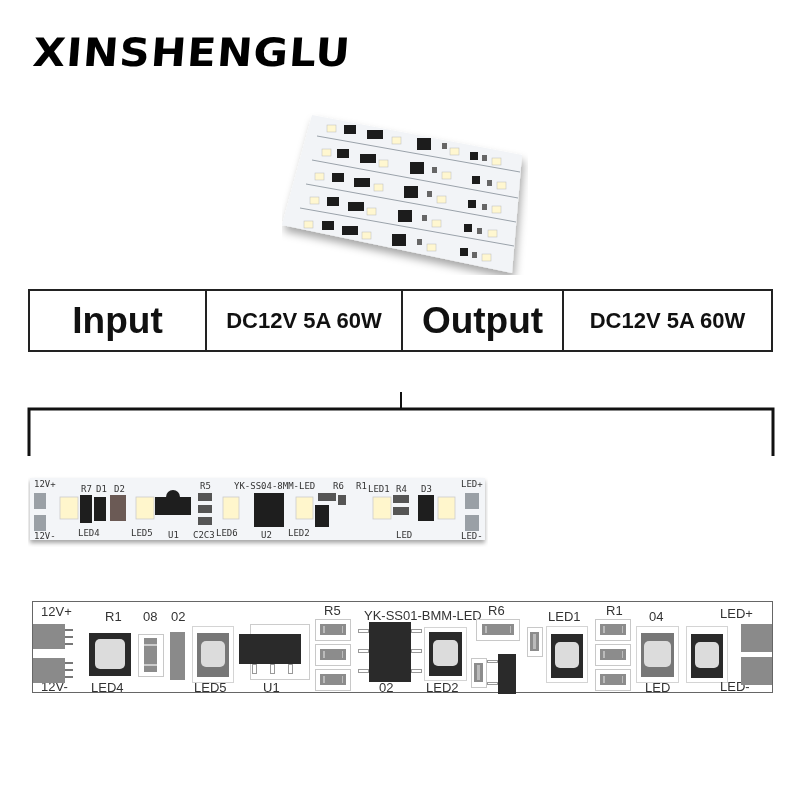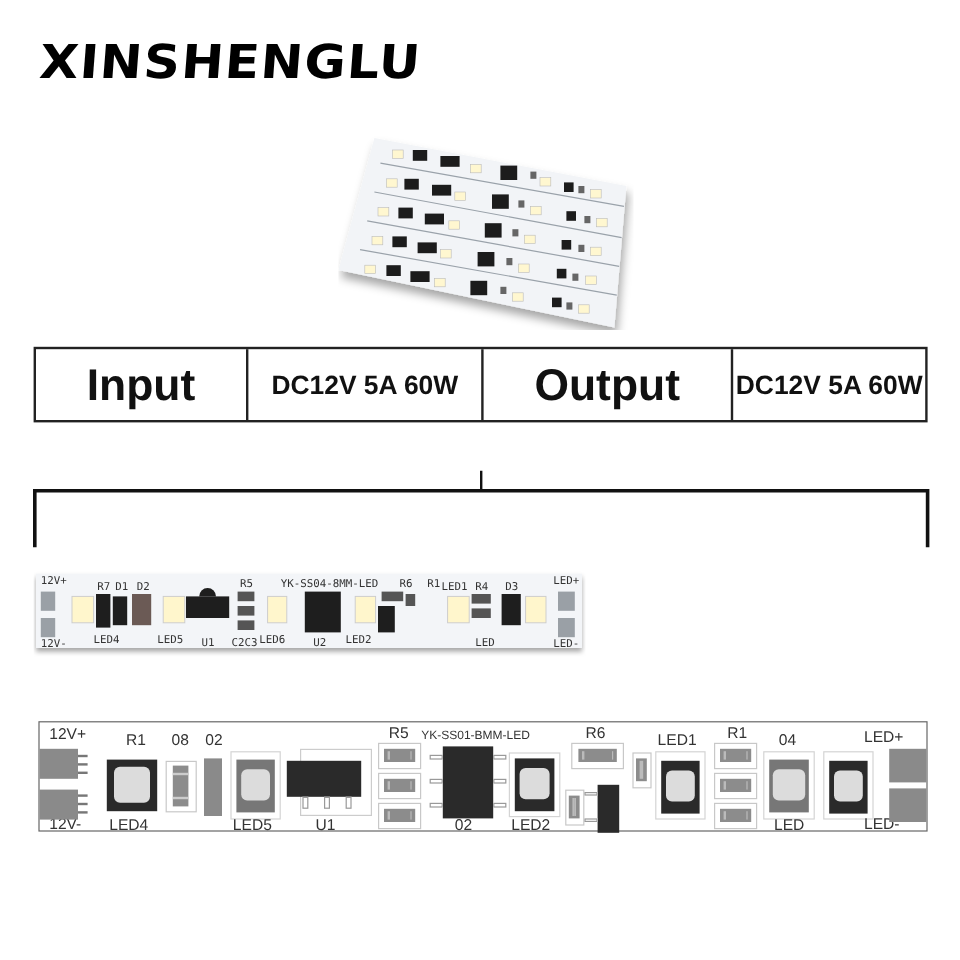--- a/index.html
+++ b/index.html
@@ -31,21 +31,21 @@
 
   
   .bracket { position: absolute; left: 27px; top: 392px; width: 748px; height: 66px; }
 
   
   .strip-photo { position: absolute; left: 28px; top: 475px; width: 460px; height: 72px; }
 
   
   .schem { position: absolute; left: 32px; top: 601px; width: 741px; height: 92px; border: 1.5px solid #666; background: #fff; }
   .schem .lbl { position: absolute; font-size: 13px; color: #333; line-height: 1; }
-  .schem .lbl.small { font-size: 10px; }
+  .schem .lbl.small { font-size: 13px; margin-left: 13px; }
   .pad { position: absolute; background: #8a8a8a; }
   .tick { position: absolute; height: 1.5px; width: 8px; background: #777; }
   .led-outer { position: absolute; background: #2a2a2a; }
   .led-outer.grey { background: #777; }
   .led-frame { position: absolute; border: 1.5px solid #d4d4d4; }
   .led-inner { position: absolute; background: #dcdcdc; border-radius: 5px; }
   .res-frame { position: absolute; border: 1.5px solid #c8c8c8; }
   .res-body { position: absolute; background: #8c8c8c; }
   .res-body::before, .res-body::after { content: ""; position: absolute; top: 2px; bottom: 2px; width: 1.5px; background: #bbb; }
   .res-body::before { left: 3px; } .res-body::after { right: 3px; }
@@ -126,21 +126,21 @@
     <rect x="140" y="105" width="5" height="6"></rect>
       <rect x="195" y="118" width="5" height="6"></rect>
     <rect x="135" y="129" width="5" height="6"></rect>
       <rect x="190" y="142" width="5" height="6"></rect>
   </g>
 </svg>
 
 <div class="spec-table">
   <div class="spec-cell spec-label" style="width:177px">Input</div>
   <div class="spec-cell spec-value" style="width:196px">DC12V 5A 60W</div>
-  <div class="spec-cell spec-label" style="width:208px">Output</div>
+  <div class="spec-cell spec-label" style="width:161px">Output</div>
   <div class="spec-cell spec-value" style="flex:1">DC12V 5A 60W</div>
 </div>
 
 <svg class="bracket" viewBox="0 0 748 66">
   <line x1="374" y1="0" x2="374" y2="16" stroke="#111" stroke-width="2"></line>
   <polyline points="2,64 2,17 746,17 746,64" fill="none" stroke="#111" stroke-width="3"></polyline>
 </svg>
 
 <svg class="strip-photo" viewBox="0 0 460 72">
   <defs>

